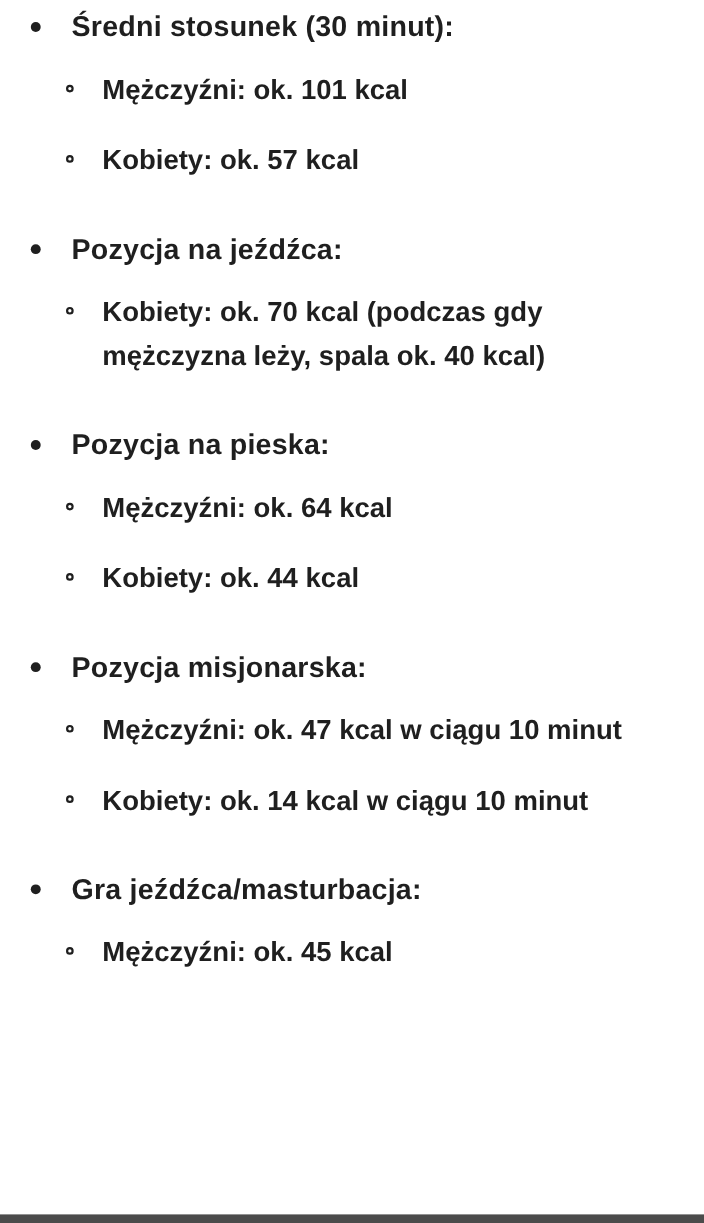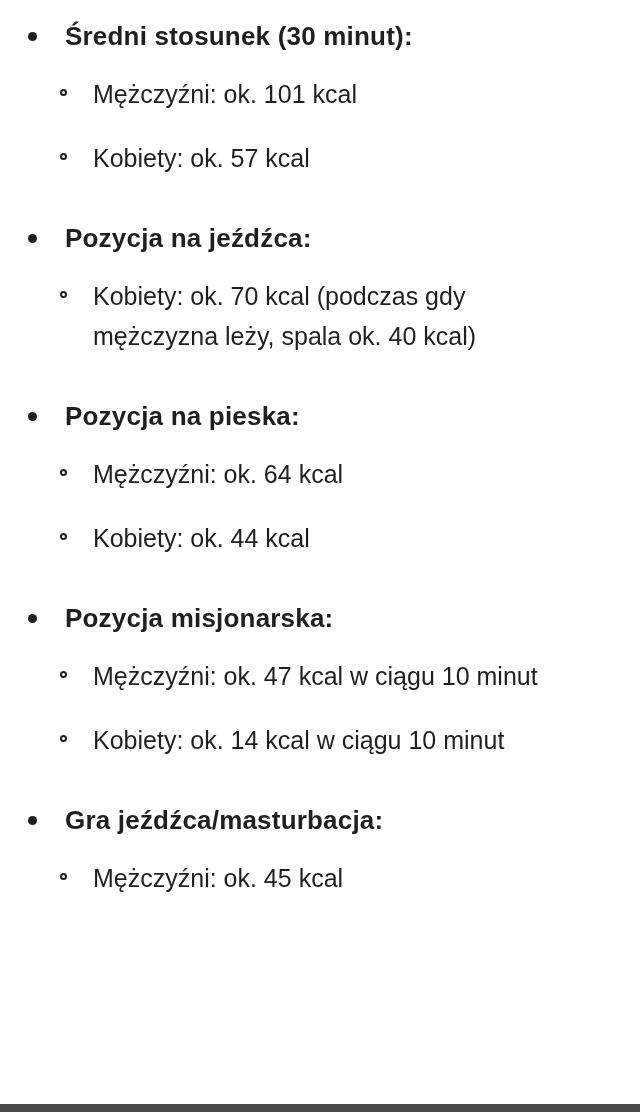--- a/index.html
+++ b/index.html
@@ -11,21 +11,21 @@
     color: #1f1f1f;
     overflow: hidden;
   }
   .page {
     position: relative;
     width: 640px;
     height: 1112px;
     background: #ffffff;
   }
   .content {
-    padding-top: 16px;
+    padding-top: 4px;
   }
   .group {
     margin-bottom: 40px;
   }
   .group:last-child {
     margin-bottom: 0;
   }
   .group-heading {
     position: relative;
     margin-left: 65px;
@@ -43,21 +43,21 @@
     height: 9px;
     border-radius: 50%;
     background: #1f1f1f;
   }
   .sub-item {
     position: relative;
     margin-left: 93px;
     margin-bottom: 24px;
     max-width: 500px;
     font-size: 25px;
-    font-weight: 400;
+    font-weight: 700;
     line-height: 40px;
   }
   .sub-item:last-child {
     margin-bottom: 0;
   }
   .bullet-circle {
     position: absolute;
     left: -33px;
     top: 15px;
     width: 7px;

